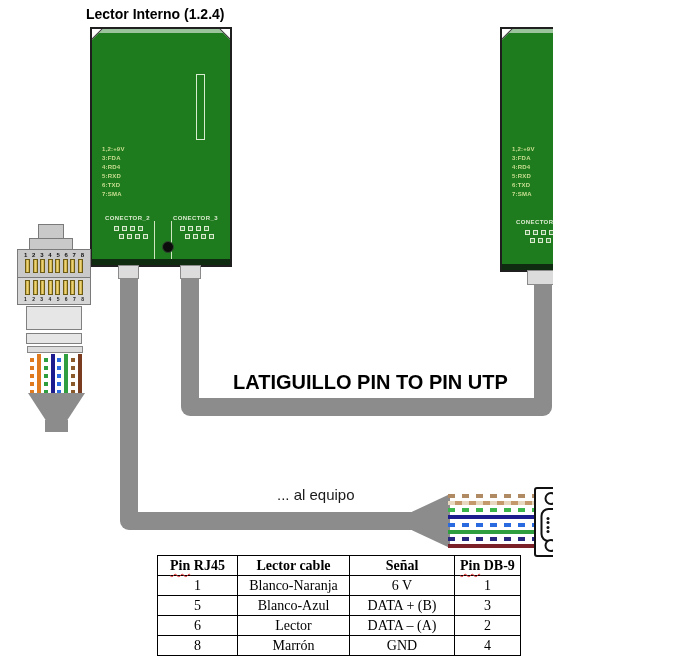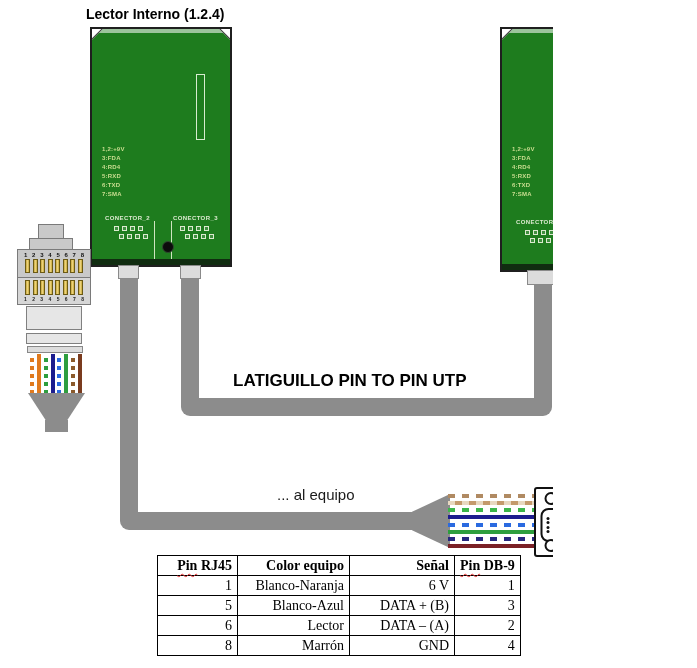--- a/index.html
+++ b/index.html
@@ -27,21 +27,21 @@
   .bstrip { position:absolute; left:0; right:0; bottom:0; height:6px; background:#102c10; }
   .stub { position:absolute; background:#111; }
 
   .tab { position:absolute; background:#dcdcdc; border:1px solid #8a8a8a; box-sizing:border-box; }
 
   
   .cable { position:absolute; background:#8c8c8c; }
   .rbl { border-bottom-left-radius:9px; }
   .rbr { border-bottom-right-radius:9px; }
 
-  .label-cable  { position:absolute; font-size:17px; font-weight:bold; color:#000; white-space:nowrap; }
+  .label-cable  { position:absolute; font-size:20px; font-weight:bold; color:#000; white-space:nowrap; }
   .label-equipo { position:absolute; font-size:15px; color:#1a1a1a; white-space:nowrap; }
 
   
   .rj45 { position:absolute; left:17px; top:224px; width:74px; height:210px; }
   .rj45 > div { position:absolute; box-sizing:border-box; }
   .rj-clip   { left:21px; top:0;     width:26px; height:15px; background:#c9c9c9; border:1px solid #7a7a7a; }
   .rj-step   { left:12px; top:14px;  width:44px; height:12px; background:#c9c9c9; border:1px solid #7a7a7a; }
   .rj-body   { left:0;    top:25px;  width:74px; height:46px; background:#c9c9c9; border:1px solid #7a7a7a; }
   .rj-sec2   { left:0;    top:53px;  width:74px; height:28px; background:#d6d6d6; border:1px solid #7a7a7a; }
   .rj-window { left:9px;  top:82px;  width:56px; height:24px; background:#e6e6e6; border:1px solid #808080; }
@@ -73,21 +73,21 @@
                  border:2px solid #111; border-radius:8px; box-sizing:border-box;
                  display:flex; justify-content:center; gap:4px; }
   .db9-col { display:flex; flex-direction:column; justify-content:space-between; }
   .db9-col.l { padding:7px 0; } .db9-col.r { padding:3px 0; }
   .dbdot { width:3px; height:3px; border-radius:50%; background:#111; }
 
   
   .pin-table { position:absolute; left:157px; top:555px; border-collapse:collapse;
                font-family:"Liberation Serif", serif; font-size:14px; color:#000; }
   .pin-table th, .pin-table td { border:1px solid #000; padding:0 5px; height:19px;
-               text-align:right; white-space:nowrap; font-weight:normal; }
+               text-align:center; white-space:nowrap; font-weight:normal; }
   .pin-table th { font-weight:bold; }
   .sp-err { text-decoration:underline; text-decoration-style:wavy; text-decoration-color:#e23030;
             text-decoration-thickness:1px; text-underline-offset:3px; }
 </style>
 </head>
 <body>
 
 <div class="canvas">
 
   <div class="cable" style="left:181px;top:276px;width:18px;height:130px"></div>
@@ -306,21 +306,21 @@
   <table class="pin-table">
     <colgroup>
       <col style="width:80px">
         <col style="width:112px">
         <col style="width:105px">
         <col style="width:58px">
     </colgroup>
     <tbody>
         <tr>
           <th><span class="sp-err">Pin</span> RJ45</th>
-          <th>Color equipo</th>
+          <th>Lector cable</th>
           <th>Señal</th>
           <th><span class="sp-err">Pin</span> DB-9</th>
         </tr>
         <tr>
           <td>1</td>
           <td>Blanco-Naranja</td>
           <td>6 V</td>
           <td>1</td>
         </tr>
         <tr>

